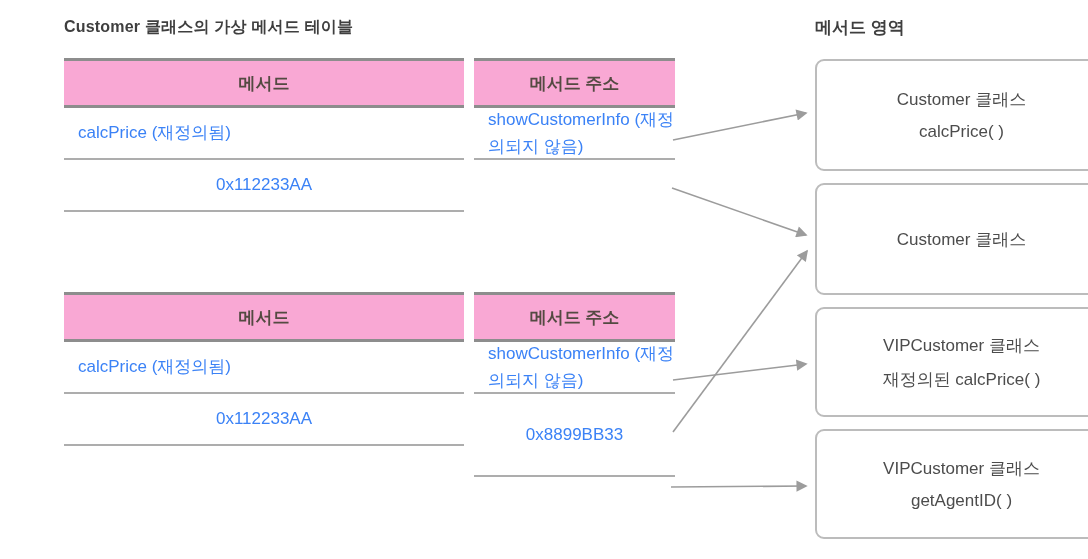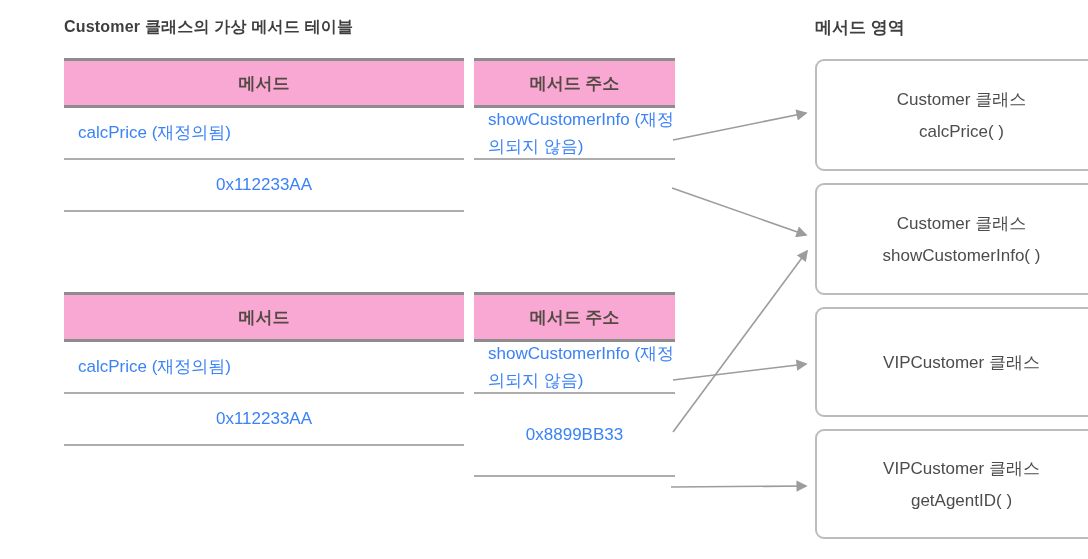--- a/index.html
+++ b/index.html
@@ -135,25 +135,25 @@
 
   <div class="area-title">메서드 영역</div>
 
   <div class="method-box" id="box-1">
     <span>Customer 클래스</span>
     <span>calcPrice( )</span>
   </div>
 
   <div class="method-box" id="box-2">
     <span>Customer 클래스</span>
-    <span>showCustomerInfo( )</span>
   </div>
 
   <div class="method-box" id="box-3">
     <span>VIPCustomer 클래스</span>
+    <span>재정의된 calcPrice( )</span>
   </div>
 
   <div class="method-box" id="box-4">
     <span>VIPCustomer 클래스</span>
     <span>getAgentID( )</span>
   </div>
 
   <svg id="arrow-layer" viewBox="0 0 1088 559" xmlns="http://www.w3.org/2000/svg">
     <defs>
       <marker id="arrhead" viewBox="0 0 10 10" refX="8.5" refY="5" markerWidth="9" markerHeight="7" orient="auto-start-reverse">

